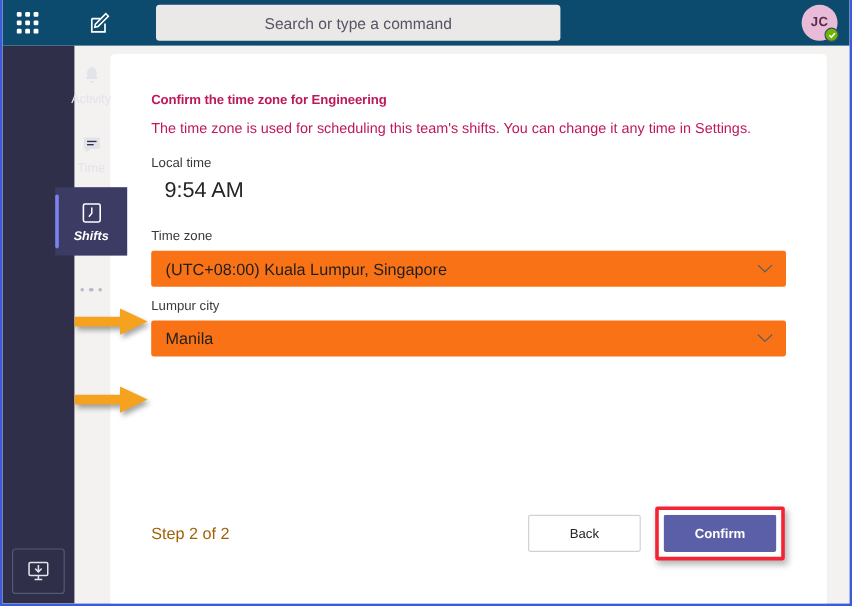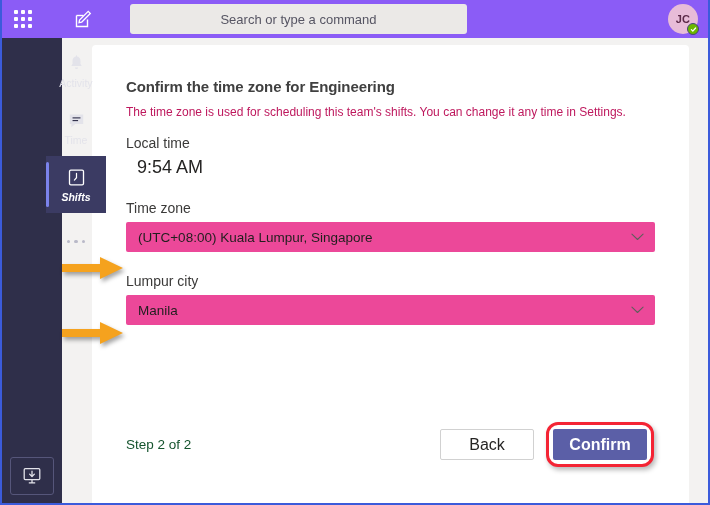--- a/index.html
+++ b/index.html
@@ -22,21 +22,21 @@
     border-bottom: 2px solid #3b5bdb;
     overflow: hidden;
   }
 
   
   .topbar {
     position: absolute;
     top: 0; left: 0;
     width: 706px;
     height: 38px;
-    background: #8b5cf6;
+    background: #0c4a6e;
     display: flex;
     align-items: center;
     z-index: 20;
   }
 
   .waffle {
     width: 18px; height: 18px;
     margin-left: 12px;
     display: grid;
     grid-template-columns: repeat(3, 1fr);
@@ -203,59 +203,59 @@
     overflow: hidden;
   }
 
   .panel-inner {
     position: relative;
     padding: 33px 35px 0 34px;
     height: 100%;
   }
 
   h1.title {
-    font-size: 15px;
+    font-size: 11px;
     font-weight: 700;
-    color: #404040;
+    color: #be185d;
     letter-spacing: -0.1px;
     margin-bottom: 9px;
   }
 
   p.subtitle {
     font-size: 12px;
     line-height: 1.45;
     color: #be185d;
     max-width: 525px;
     margin-bottom: 14px;
   }
 
   .field-label {
-    font-size: 14px;
+    font-size: 11px;
     color: #3b3a39;
     margin-bottom: 6px;
   }
 
   .local-time-value {
     font-size: 18px;
     color: #252423;
     padding-left: 11px;
     margin-bottom: 22px;
   }
 
   .dropdown {
     position: relative;
     width: 529px;
     height: 30px;
-    background: #ec4899;
+    background: #f97316;
     border-radius: 2px;
     display: flex;
     align-items: center;
     padding: 0 12px;
     cursor: pointer;
-    margin-bottom: 21px;
+    margin-bottom: 10px;
   }
   .dropdown .dd-text {
     font-size: 13.5px;
     color: #201f1e;
   }
   .dropdown .chev {
     position: absolute;
     right: 11px;
     top: 50%;
     transform: translateY(-50%);
@@ -267,53 +267,53 @@
     position: absolute;
     left: 34px;
     right: 35px;
     bottom: 36px;
     display: flex;
     align-items: center;
     justify-content: space-between;
   }
   .step-text {
     font-size: 13.5px;
-    color: #14532d;
+    color: #a16207;
   }
   .footer-btns {
     display: flex;
     align-items: center;
     gap: 12px;
   }
   .btn {
     height: 31px;
     min-width: 94px;
     border-radius: 2px;
-    font-size: 16px;
+    font-size: 11px;
     display: flex;
     align-items: center;
     justify-content: center;
     cursor: pointer;
     border: 1px solid transparent;
   }
   .btn-secondary {
     background: #ffffff;
     border-color: #d1d1d1;
     color: #252423;
   }
   .btn-primary {
     background: #5b5fa7;
     color: #ffffff;
     font-weight: 600;
   }
   .confirm-wrap {
     position: relative;
     padding: 4px;
     border: 3px solid #f42434;
-    border-radius: 12px;
+    border-radius: 2px;
     box-shadow: 2px 3px 5px rgba(0,0,0,0.28);
     background: #ffffff;
   }
 
   
   .arrow {
     position: absolute;
     z-index: 40;
     filter: drop-shadow(2px 3px 2px rgba(0,0,0,0.35));
     pointer-events: none;

